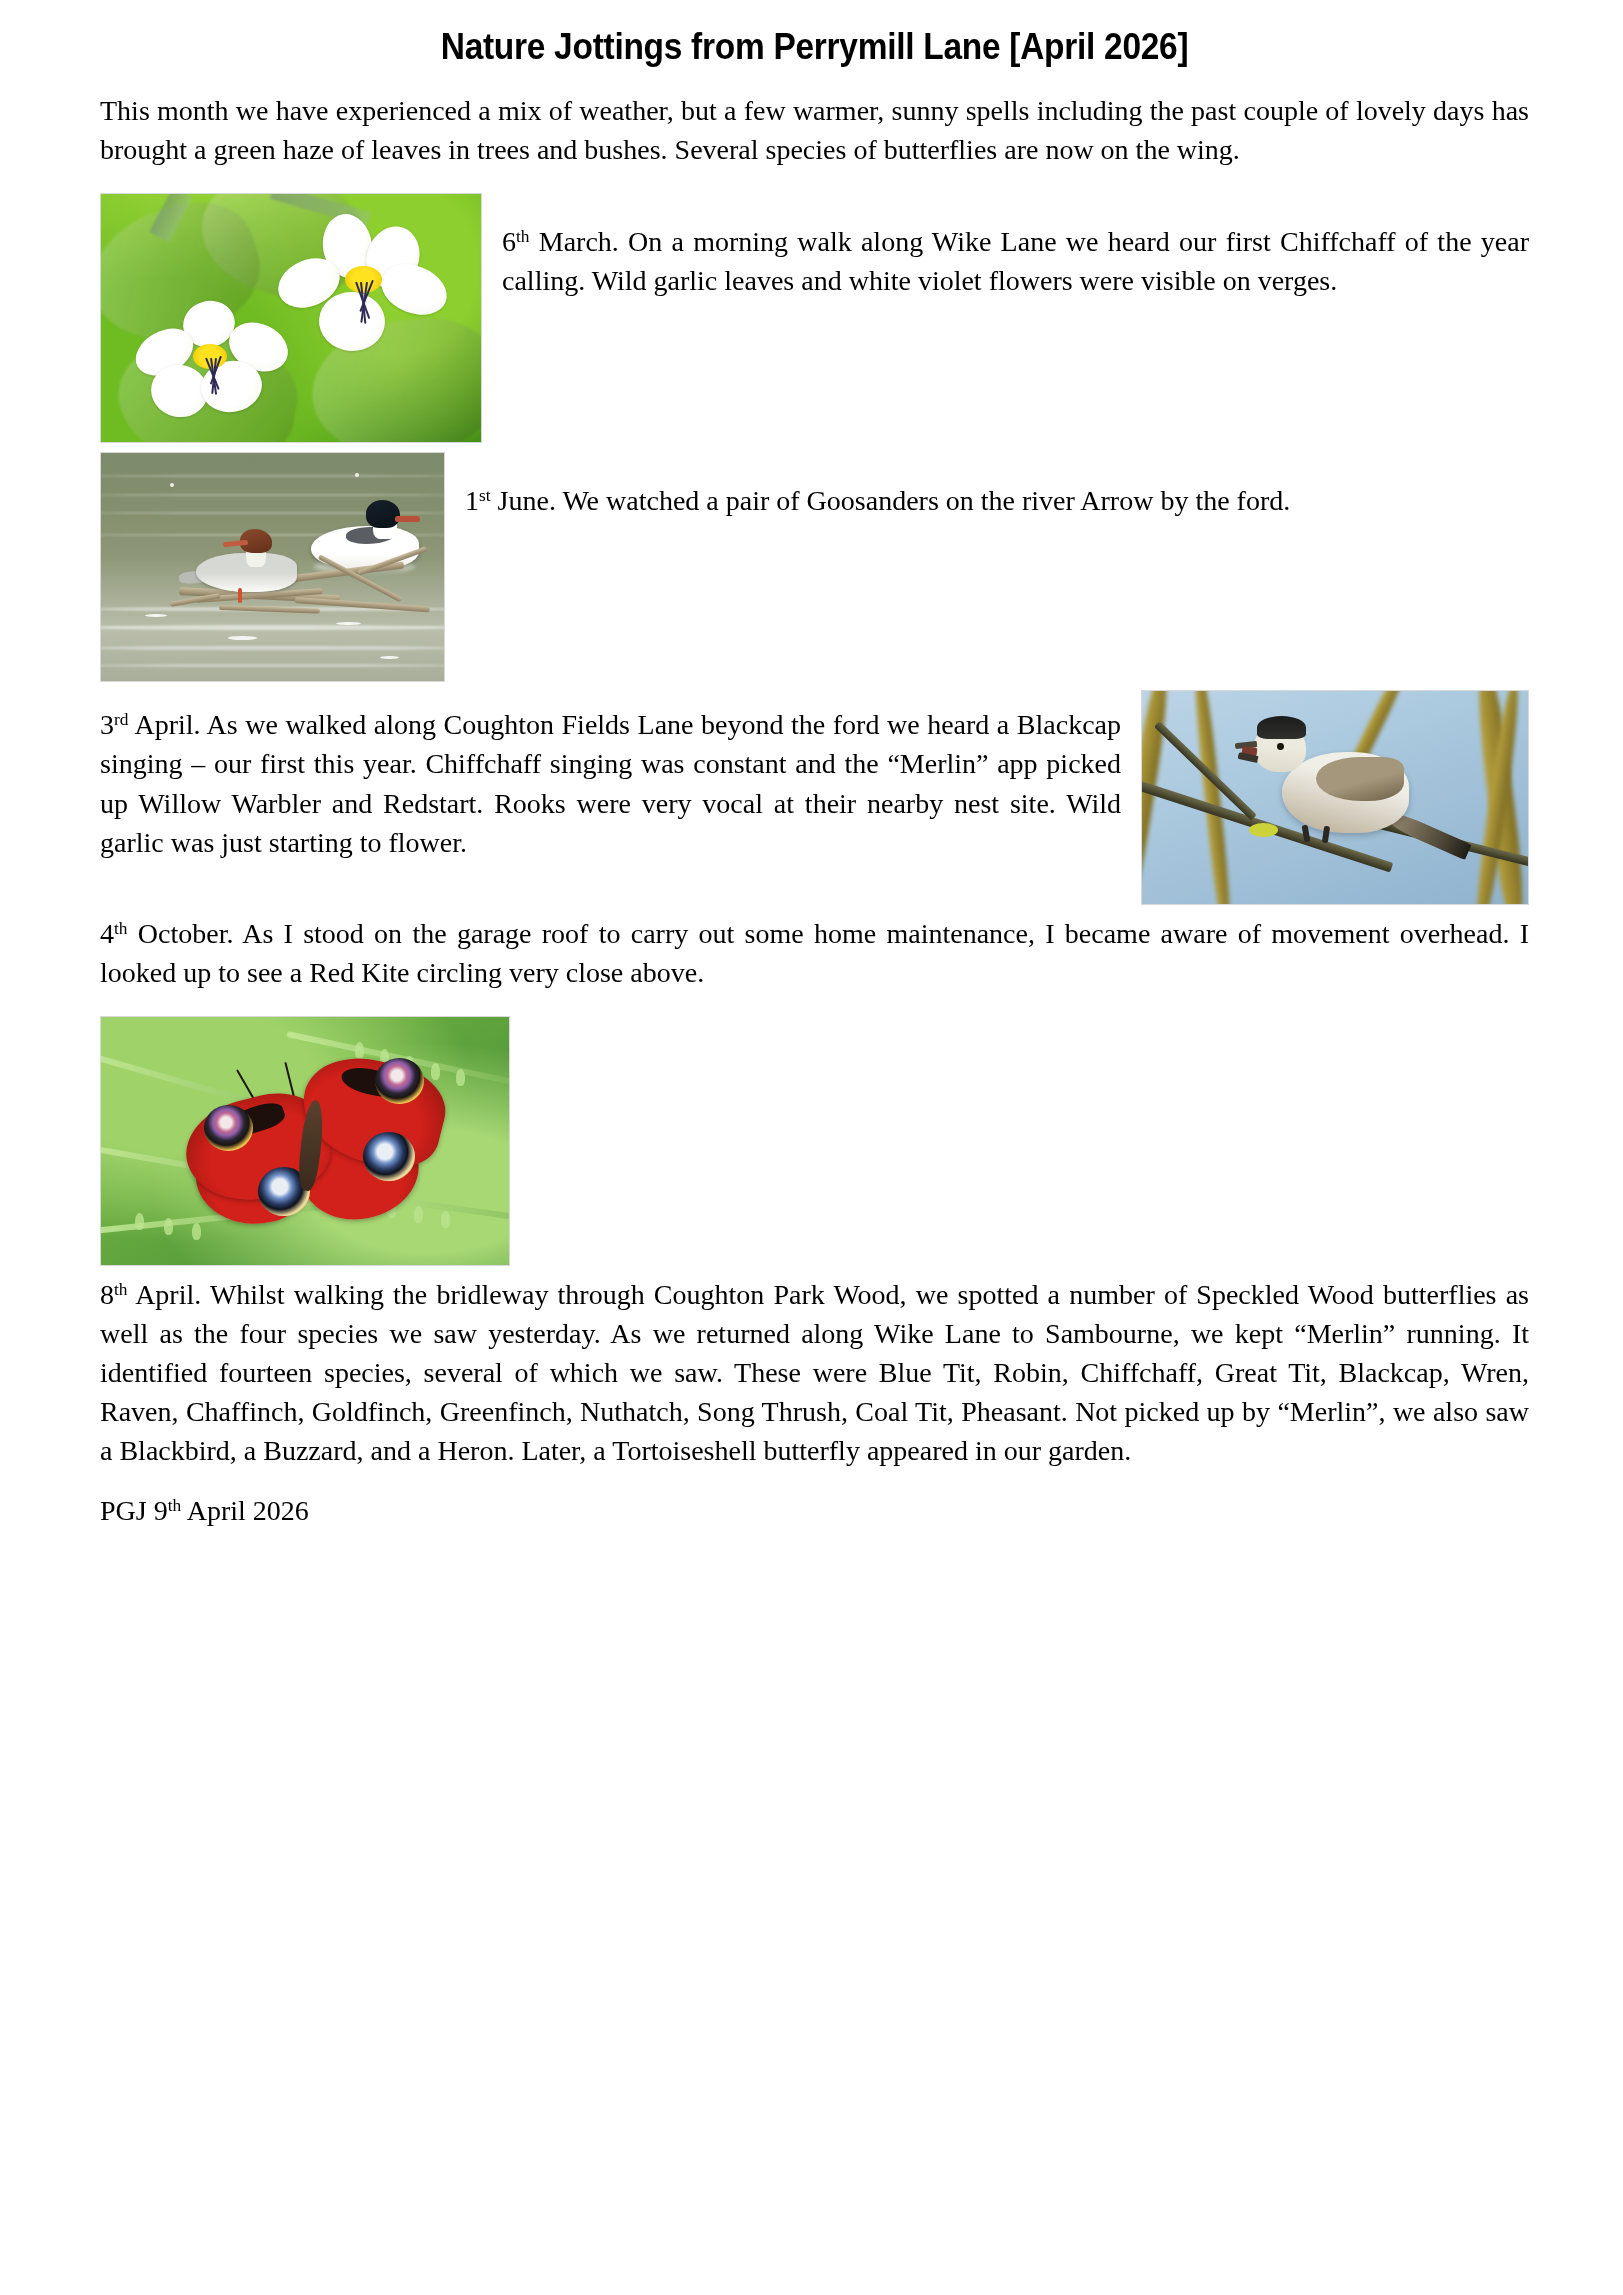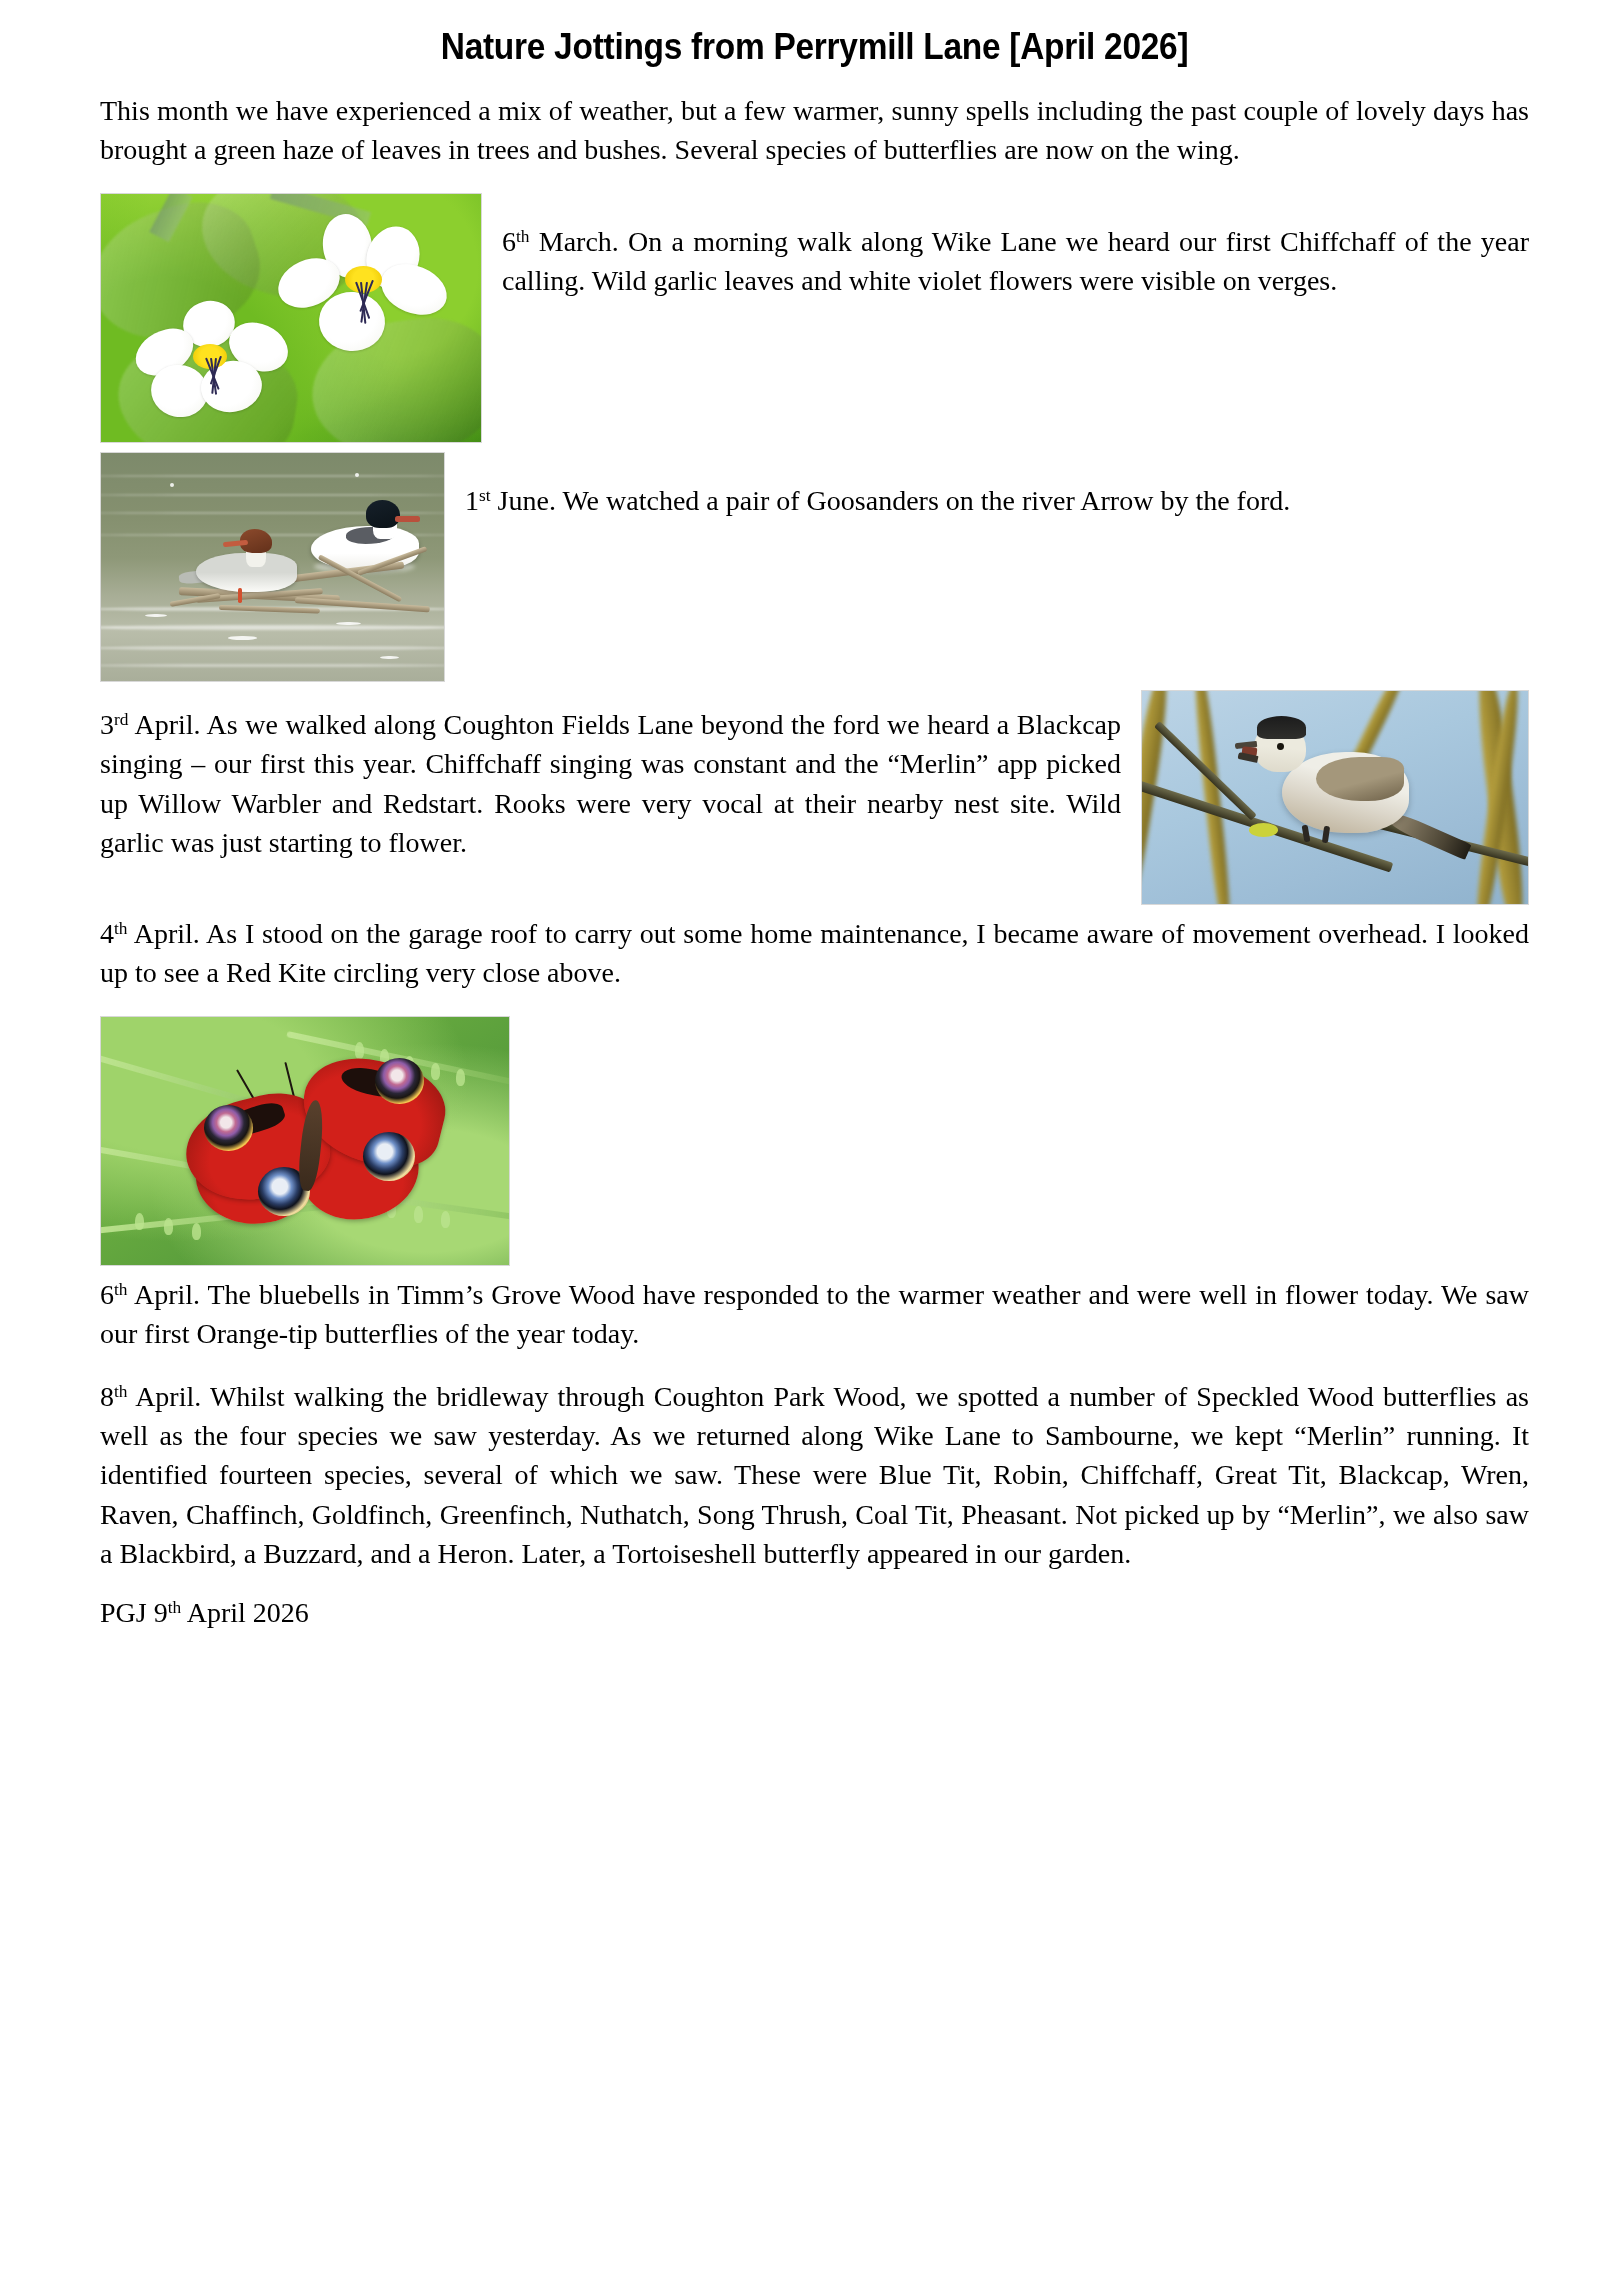--- a/index.html
+++ b/index.html
@@ -523,21 +523,21 @@
       </div>
 
       <div class="spacer-18"></div>
 
       <p class="body">
         <span>3</span><sup>rd</sup><span> April. As we walked along Coughton Fields Lane beyond the ford we heard a Blackcap singing – our first this year. Chiffchaff singing was constant and the “Merlin” app picked up Willow Warbler and Redstart. Rooks were very vocal at their nearby nest site. Wild garlic was just starting to flower.</span>
       </p>
     </div>
 
     <p class="body">
-      <span>4</span><sup>th</sup><span> April. As I stood on the garage roof to carry out some home maintenance, I became aware of movement overhead. I looked up to see a Red Kite circling very close above.</span>
+      <span>4</span><sup>th</sup><span> October. As I stood on the garage roof to carry out some home maintenance, I became aware of movement overhead. I looked up to see a Red Kite circling very close above.</span>
     </p>
 
     <div class="clearfix">
 
       <div class="fig fig-float-left peacock">
         <div class="ferns"></div>
         <div class="frond" style="left:-17px;top:34px;width:254px;transform:rotate(16deg);"></div>
         <div class="frond" style="left:-17px;top:127px;width:271px;transform:rotate(10deg);"></div>
         <div class="frond" style="left:186px;top:13.5px;width:254px;transform:rotate(12deg);"></div>
         <div class="frond" style="left:194px;top:166px;width:237px;transform:rotate(8deg);"></div>
@@ -571,23 +571,20 @@
         <div class="pb-eyespot" style="left:157px;top:150px;width:52px;height:49px;"></div>
         <div class="pb-eyespot" style="left:262px;top:115px;width:52px;height:49px;"></div>
 
         <div class="pb-body" style="left:200px;top:83px;transform:rotate(6deg);"></div>
       </div>
 
       <div class="spacer-34"></div>
 
     </div>
 
-    <p class="body">
-      <span>6</span><sup>th</sup><span> April. The bluebells in Timm’s Grove Wood have responded to the warmer weather and were well in flower today. We saw our first Orange-tip butterflies of the year today.</span>
-    </p>
 
 
     <p class="body">
       <span>8</span><sup>th</sup><span> April. Whilst walking the bridleway through Coughton Park Wood, we spotted a number of Speckled Wood butterflies as well as the four species we saw yesterday. As we returned along Wike Lane to Sambourne, we kept “Merlin” running. It identified fourteen species, several of which we saw. These were Blue Tit, Robin, Chiffchaff, Great Tit, Blackcap, Wren, Raven, Chaffinch, Goldfinch, Greenfinch, Nuthatch, Song Thrush, Coal Tit, Pheasant. Not picked up by “Merlin”, we also saw a Blackbird, a Buzzard, and a Heron. Later, a Tortoiseshell butterfly appeared in our garden.</span>
     </p>
 
     <p class="sign">
       <span>PGJ</span><span>&nbsp;</span><span>9</span><sup>th</sup><span> April 2026</span>
     </p>
 

